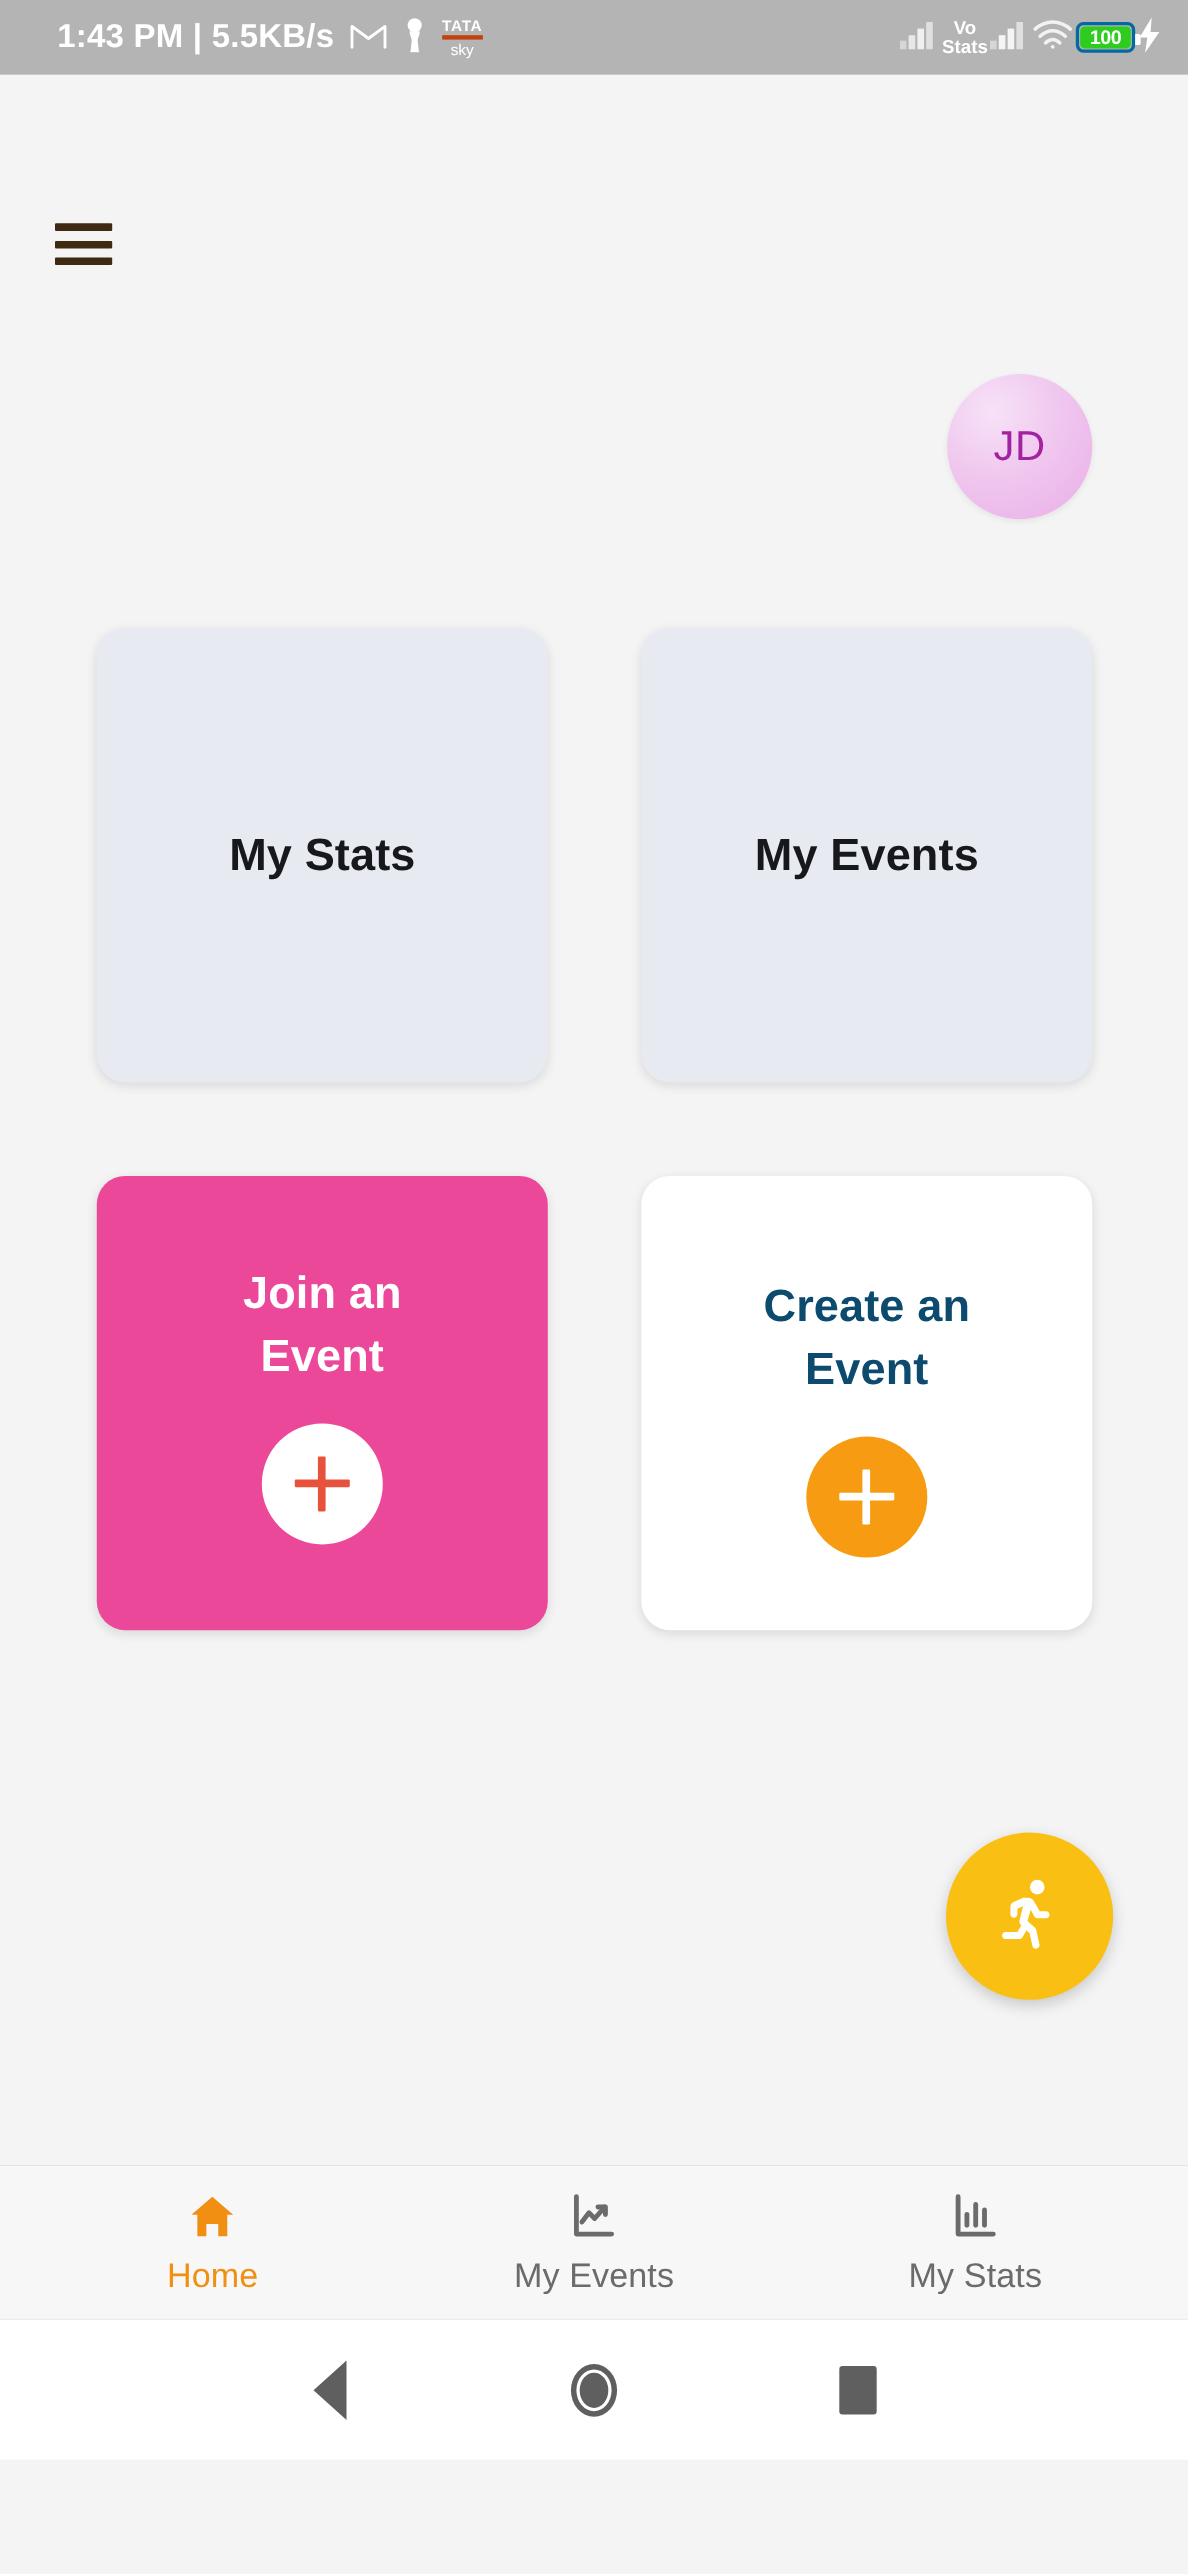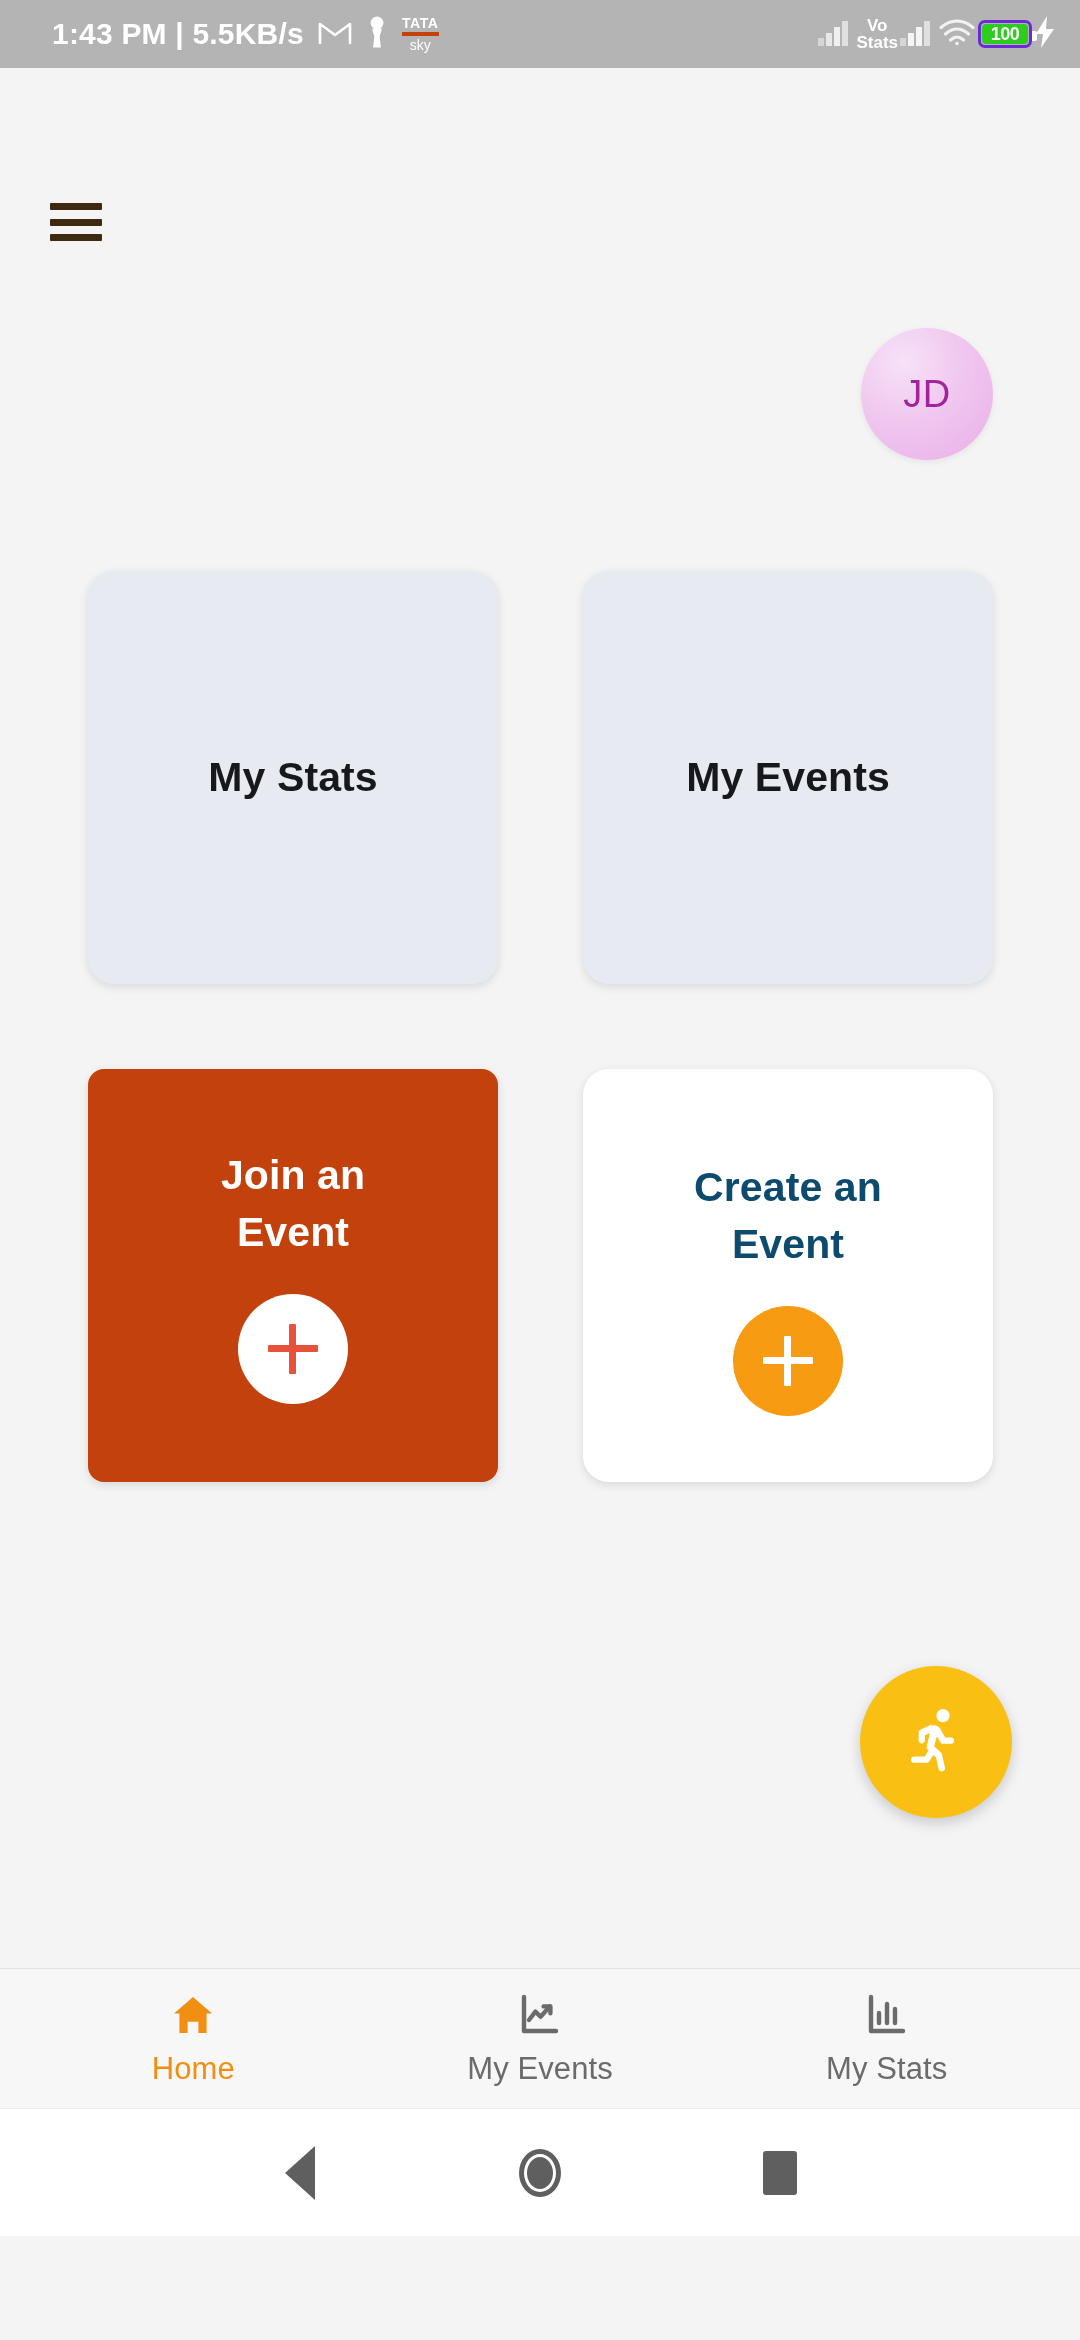--- a/index.html
+++ b/index.html
@@ -78,21 +78,21 @@
     align-items: center;
     line-height: 1.02;
     font-size: 17px;
     font-weight: bold;
     color: #ffffff;
   }
   .battery {
     position: relative;
     width: 54px;
     height: 28px;
-    border: 3px solid #6d28d9;
+    border: 3px solid #0369a1;
     border-radius: 7px;
     box-sizing: border-box;
     display: flex;
     align-items: center;
     justify-content: center;
   }
   .battery::after {
     content: "";
     position: absolute;
     right: -8px;
@@ -156,21 +156,21 @@
   .greeting-name {
     font-size: 49px;
     color: #121212;
     font-weight: bold;
     letter-spacing: 0.2px;
     margin-top: 22px;
   }
   .avatar {
     position: absolute;
     right: 87px;
-    top: 260px;
+    top: 272px;
     width: 132px;
     height: 132px;
     border-radius: 50%;
     background: radial-gradient(circle at 32% 26%, #f7e2f7 0%, #f0c7ef 45%, #e9aee7 100%);
     display: flex;
     align-items: center;
     justify-content: center;
     box-shadow: 0 2px 6px rgba(0,0,0,0.07);
   }
   .avatar-initials {
@@ -206,22 +206,21 @@
     background: #e8eaf1;
   }
   .tile-plain .tile-label {
     font-size: 41px;
     font-weight: bold;
     color: #17181c;
     letter-spacing: 0.1px;
     text-align: center;
   }
   .tile-red {
-    background: #c2410c;
-    border-radius: 16px;
+    background: #ec4899;
   }
   .tile-white {
     background: #ffffff;
     padding-top: 24px;
   }
   .tile-action-label {
     font-size: 41px;
     font-weight: bold;
     text-align: center;
     line-height: 1.38;

